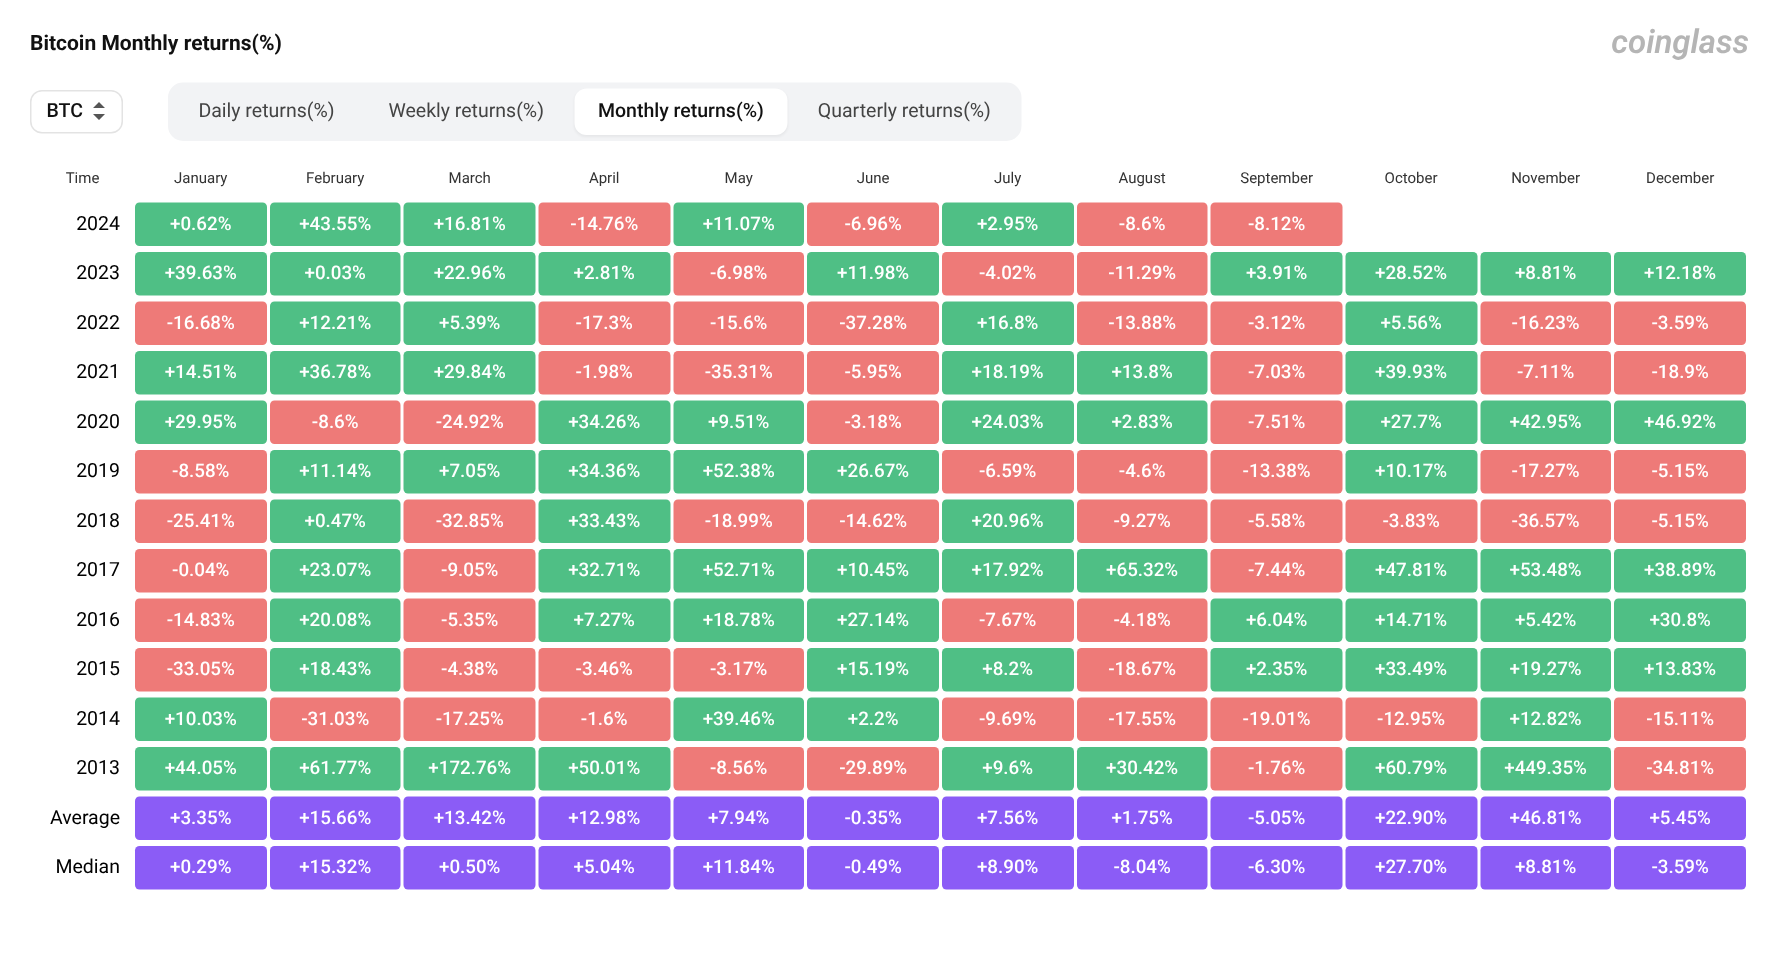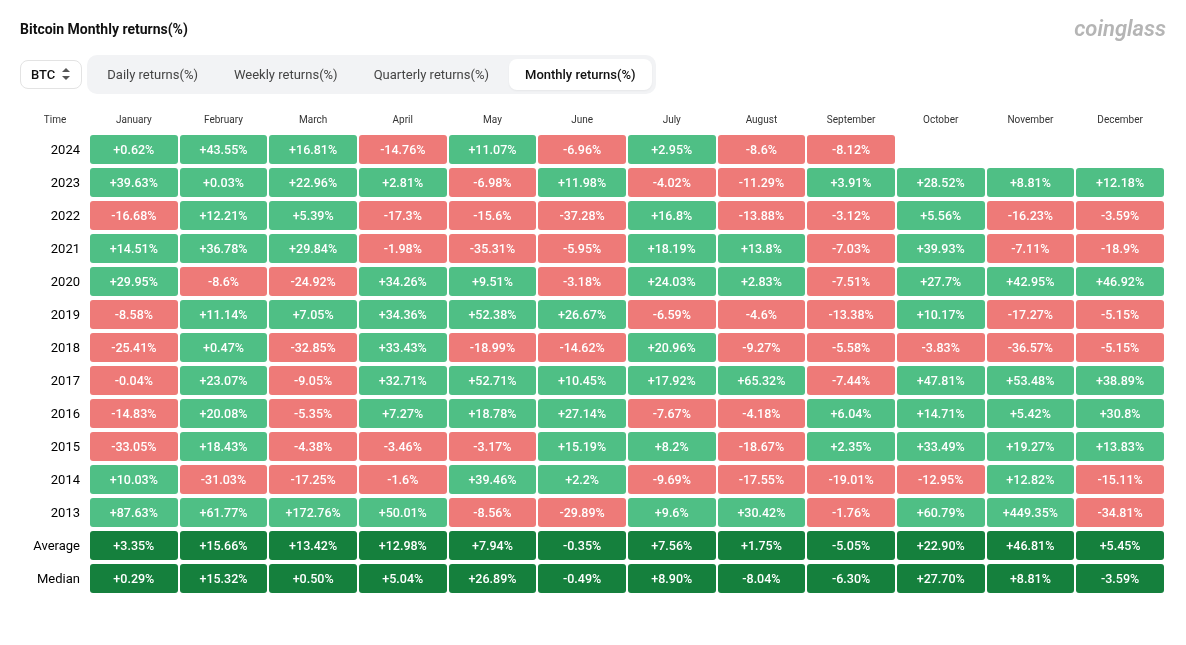--- a/index.html
+++ b/index.html
@@ -23,21 +23,21 @@
   }
   .brand {
     font-size: 22px;
     font-weight: 600;
     color: #b5b5b5;
     font-style: italic;
   }
   .controls-row {
     display: flex;
     align-items: center;
-    gap: 5px;
+    gap: 30px;
     margin-bottom: 10px;
   }
   .coin-select {
     display: flex;
     align-items: center;
     gap: 6px;
     border: 1px solid #e3e3e3;
     border-radius: 8px;
     padding: 6px 10px;
     font-size: 13px;
@@ -93,21 +93,21 @@
   td.cell {
     text-align: center;
     font-size: 12.5px;
     padding: 7px 0;
     border-radius: 3px;
     color: #fff;
     font-weight: 500;
   }
   td.pos { background: #4fbf85; }
   td.neg { background: #ee7a78; }
-  td.summary { background: #15803d; }
+  td.summary { background: #8b5cf6; }
   td.empty { background: transparent; }
 </style>
 </head>
 <body>
 
 <div class="header-row">
   <div class="title">Bitcoin Monthly returns(%)</div>
   <div class="brand">coinglass</div>
 </div>
 
@@ -116,22 +116,22 @@
     <span>BTC</span>
     <span class="updown">
       <svg width="10" height="12" viewBox="0 0 10 12">
           <path d="M5 0 L9 4 H1 Z M5 12 L1 8 H9 Z" fill="#555"></path>
         </svg>
     </span>
   </div>
   <div class="tabs" id="tabs">
       <div class="tab">Daily returns(%)</div>
       <div class="tab">Weekly returns(%)</div>
+      <div class="tab active">Monthly returns(%)</div>
       <div class="tab">Quarterly returns(%)</div>
-      <div class="tab active">Monthly returns(%)</div>
     </div>
 </div>
 
 <table>
   <thead>
       <tr id="thead-row">
         <th class="time-col">Time</th>
         <th>January</th>
         <th>February</th>
         <th>March</th>
@@ -307,21 +307,21 @@
         <td class="cell pos">+2.2%</td>
         <td class="cell neg">-9.69%</td>
         <td class="cell neg">-17.55%</td>
         <td class="cell neg">-19.01%</td>
         <td class="cell neg">-12.95%</td>
         <td class="cell pos">+12.82%</td>
         <td class="cell neg">-15.11%</td>
       </tr>
       <tr>
         <td class="rowlabel">2013</td>
-        <td class="cell pos">+87.63%</td>
+        <td class="cell pos">+44.05%</td>
         <td class="cell pos">+61.77%</td>
         <td class="cell pos">+172.76%</td>
         <td class="cell pos">+50.01%</td>
         <td class="cell neg">-8.56%</td>
         <td class="cell neg">-29.89%</td>
         <td class="cell pos">+9.6%</td>
         <td class="cell pos">+30.42%</td>
         <td class="cell neg">-1.76%</td>
         <td class="cell pos">+60.79%</td>
         <td class="cell pos">+449.35%</td>
@@ -341,21 +341,21 @@
         <td class="cell summary">+22.90%</td>
         <td class="cell summary">+46.81%</td>
         <td class="cell summary">+5.45%</td>
       </tr>
       <tr>
         <td class="rowlabel">Median</td>
         <td class="cell summary">+0.29%</td>
         <td class="cell summary">+15.32%</td>
         <td class="cell summary">+0.50%</td>
         <td class="cell summary">+5.04%</td>
-        <td class="cell summary">+26.89%</td>
+        <td class="cell summary">+11.84%</td>
         <td class="cell summary">-0.49%</td>
         <td class="cell summary">+8.90%</td>
         <td class="cell summary">-8.04%</td>
         <td class="cell summary">-6.30%</td>
         <td class="cell summary">+27.70%</td>
         <td class="cell summary">+8.81%</td>
         <td class="cell summary">-3.59%</td>
       </tr>
     </tbody>
 </table>

